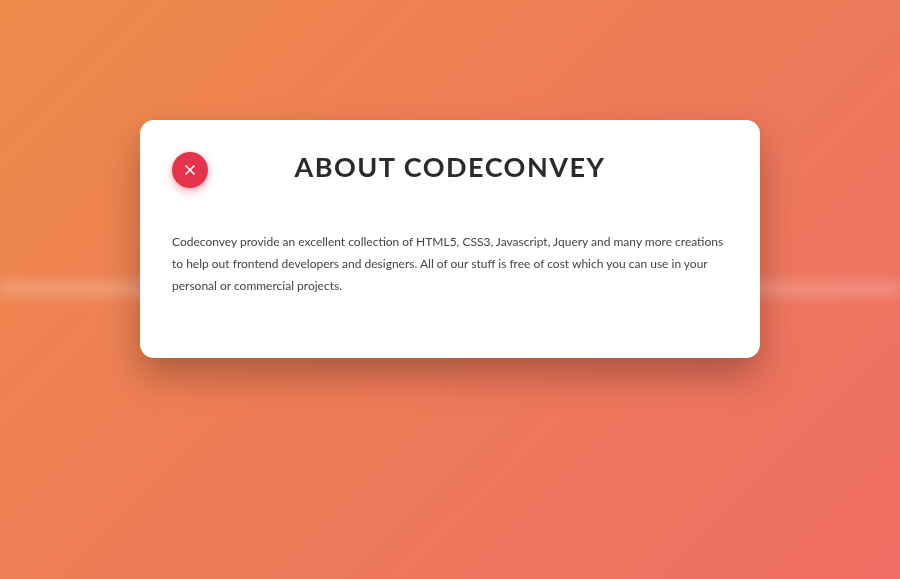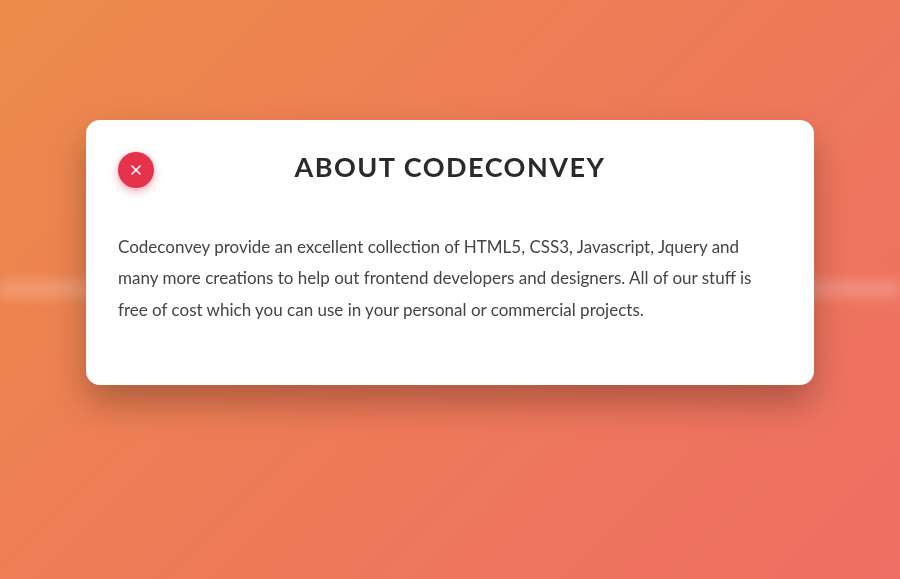--- a/index.html
+++ b/index.html
@@ -27,21 +27,21 @@
       height: 18px;
       background: rgba(255, 255, 255, 0.18);
       filter: blur(6px);
     }
     
     .modal {
       position: absolute;
       top: 120px;
       left: 50%;
       transform: translateX(-50%);
-      width: 728px;
+      width: 620px;
       background: #ffffff;
       border-radius: 14px;
       box-shadow: 0 18px 36px rgba(0, 0, 0, 0.28);
       padding: 28px 32px 60px 32px;
     }
     
     .modal-header {
       position: relative;
       text-align: center;
       margin-bottom: 48px;
@@ -72,21 +72,21 @@
       font-size: 27px;
       font-weight: 700;
       letter-spacing: 1.5px;
       color: #2a2a2a;
       text-transform: uppercase;
       margin-top: 2px;
     }
     
     .modal-body {
       color: #444444;
-      font-size: 17px;
+      font-size: 12px;
       line-height: 1.85;
       font-weight: 400;
     }
   </style>
 </head>
 <body>
 
 <div class="modal">
   <div class="modal-header">
     <button class="close-button">

